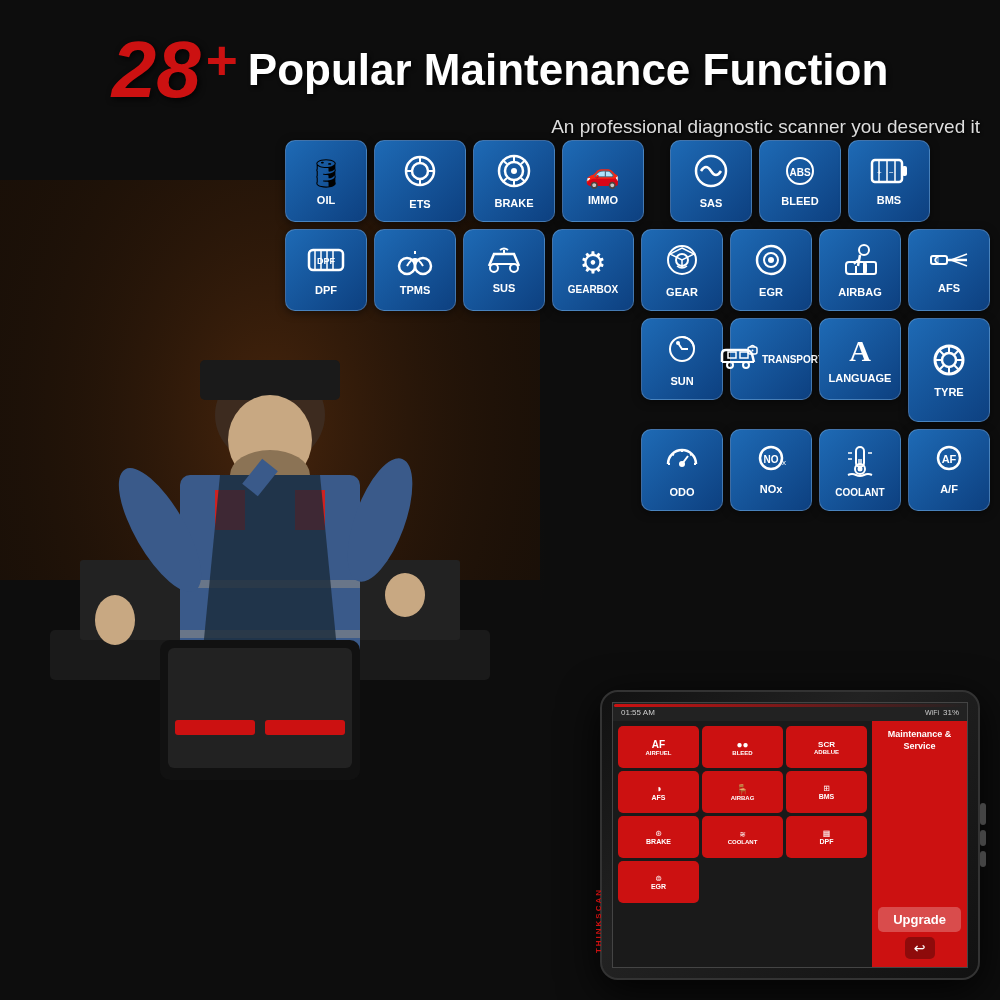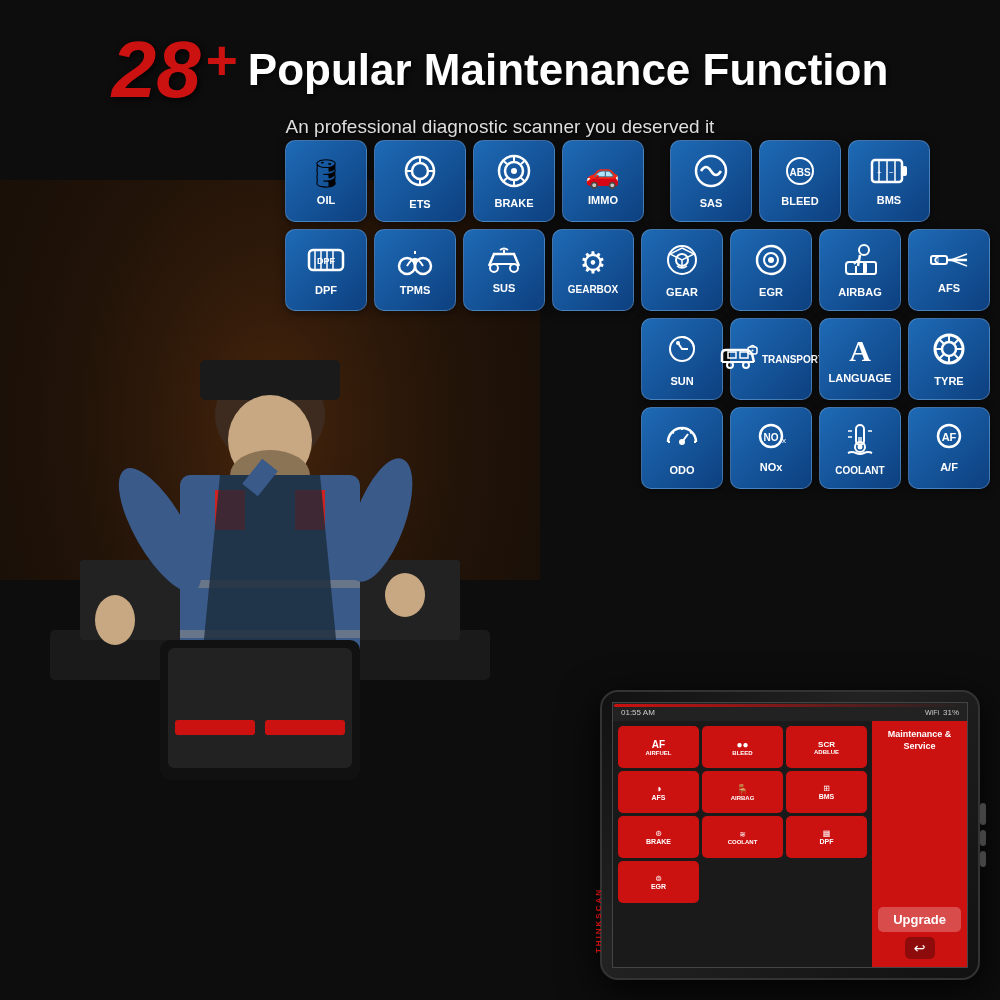--- a/index.html
+++ b/index.html
@@ -137,21 +137,21 @@
     <rect x="265" y="540" width="80" height="15" fill="#cc1111" rx="3"></rect>
   </svg>
 </div>
 
 <div class="header" style="z-index:10; position:absolute; top:10px; left:0; right:0; text-align:center;">
   <div class="title-line" style="display:flex; align-items:center; justify-content:center; gap:5px;">
     <span class="number-28" style="font-size:80px; font-weight:900; color:#cc1111; text-shadow:2px 2px 6px rgba(0,0,0,0.8); line-height:1; font-style:italic;">28</span>
     <span class="plus-sign" style="font-size:55px; font-weight:900; color:#cc1111; line-height:1; margin-top:-20px;">+</span>
     <span style="font-size:44px; font-weight:900; color:#ffffff; text-shadow:2px 2px 4px rgba(0,0,0,0.8); line-height:1.1; margin-left:5px;">Popular Maintenance Function</span>
   </div>
-  <div style="font-size:19px; color:#dddddd; margin-top:6px; text-shadow:1px 1px 3px rgba(0,0,0,0.9);">An professional diagnostic scanner you deserved it</div>
+  <div style="font-size:19px; color:#dddddd; margin-top:6px; text-shadow:1px 1px 3px rgba(0,0,0,0.9);text-align:right;">An professional diagnostic scanner you deserved it</div>
 </div>
 
 <div style="position:absolute; top:140px; right:10px; z-index:10; display:flex; flex-direction:column; gap:7px;">
 
   <div style="display:flex; gap:7px;">
 
     <div style="width:82px;height:82px;background:linear-gradient(135deg,#1e6ab5,#0d4080);border-radius:10px;display:flex;flex-direction:column;align-items:center;justify-content:center;gap:4px;border:1px solid rgba(255,255,255,0.2);box-shadow:0 2px 8px rgba(0,0,0,0.5);">
       <span style="font-size:28px;">🛢</span>
       <span style="font-size:11px;font-weight:700;color:#fff;">OIL</span>
     </div>
@@ -364,21 +364,21 @@
         </svg>
       </span>
       <span style="font-size:10px;font-weight:700;color:#fff;">TRANSPORT</span>
     </div>
 
     <div style="width:82px;height:82px;background:linear-gradient(135deg,#1e6ab5,#0d4080);border-radius:10px;display:flex;flex-direction:column;align-items:center;justify-content:center;gap:4px;border:1px solid rgba(255,255,255,0.2);box-shadow:0 2px 8px rgba(0,0,0,0.5);">
       <span style="font-size:30px; font-weight:900; color:white; font-family:serif;">A</span>
       <span style="font-size:11px;font-weight:700;color:#fff;">LANGUAGE</span>
     </div>
 
-    <div style="width:82px;height:82px;background:linear-gradient(135deg,#1e6ab5,#0d4080);border-radius:10px;display:flex;flex-direction:column;align-items:center;justify-content:center;gap:4px;border:1px solid rgba(255,255,255,0.2);box-shadow:0 2px 8px rgba(0,0,0,0.5);">
+    <div style="width:82px;height:104px;background:linear-gradient(135deg,#1e6ab5,#0d4080);border-radius:10px;display:flex;flex-direction:column;align-items:center;justify-content:center;gap:4px;border:1px solid rgba(255,255,255,0.2);box-shadow:0 2px 8px rgba(0,0,0,0.5);">
       <span>
         <svg width="36" height="36" viewBox="0 0 36 36" fill="none">
           <circle cx="18" cy="18" r="14" stroke="white" stroke-width="3" fill="none"></circle>
           <circle cx="18" cy="18" r="7" stroke="white" stroke-width="2.5" fill="none"></circle>
           <line x1="18" y1="4" x2="18" y2="11" stroke="white" stroke-width="2"></line>
           <line x1="18" y1="25" x2="18" y2="32" stroke="white" stroke-width="2"></line>
           <line x1="4" y1="18" x2="11" y2="18" stroke="white" stroke-width="2"></line>
           <line x1="25" y1="18" x2="32" y2="18" stroke="white" stroke-width="2"></line>
           <line x1="8" y1="8" x2="13" y2="13" stroke="white" stroke-width="2"></line>
           <line x1="23" y1="23" x2="28" y2="28" stroke="white" stroke-width="2"></line>

